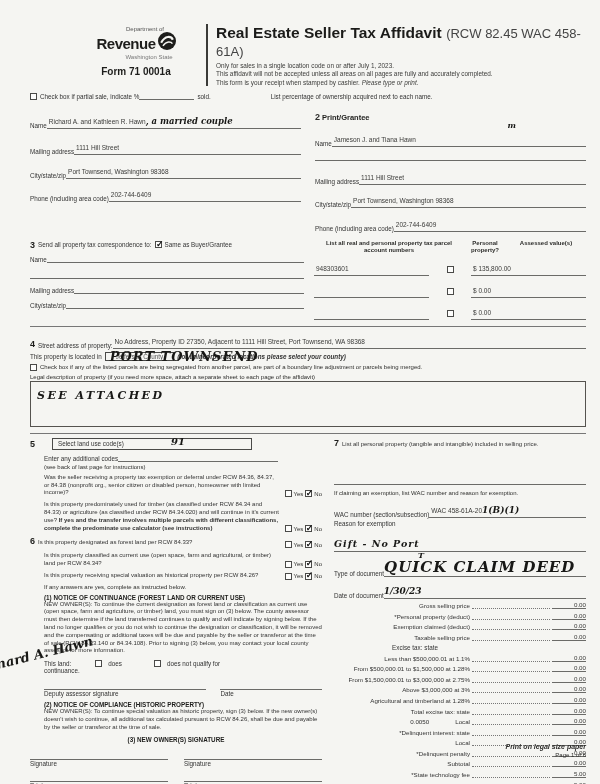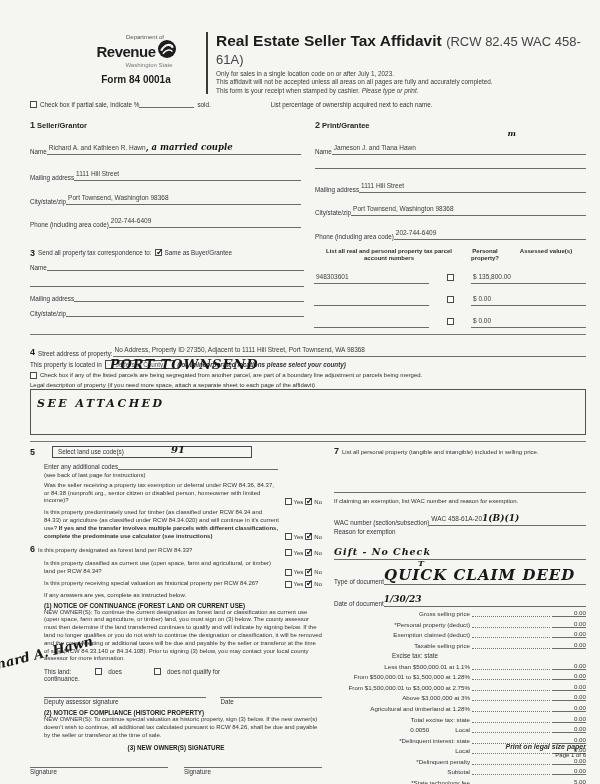--- a/index.html
+++ b/index.html
@@ -7,21 +7,21 @@
   body {
     background:#f5f5f2;
     font-family:"Liberation Sans", sans-serif;
     color:#2e2e2c;
     position:relative;
     overflow:hidden;
   }
   .page { position:absolute; left:30px; top:22px; width:556px; }
 
   
-  .header { display:flex; align-items:flex-start; margin-left:46px;margin-top:8px; }
+  .header { display:flex; align-items:flex-start; margin-left:46px; }
   .brand { width:120px; text-align:center; padding-top:4px; }
   .dept { font-size:6px; color:#555; margin-left:18px; }
   .revrow { display:flex; align-items:center; justify-content:center; gap:2px; }
   .revenue { font-size:15px; font-weight:bold; letter-spacing:-0.5px; color:#1d1d1b; }
   .wastate { font-size:6px; color:#777; margin-left:26px; }
   .formno { font-size:10px; font-weight:bold; margin-top:6px; color:#1d1d1b; }
   .vdiv { width:2px; background:#3a3a38; align-self:stretch; margin:2px 8px 0 10px; }
   .titleblock { flex:1; padding-top:2px; }
   .title { font-size:15.5px; font-weight:bold; color:#1b1b19; }
   .titleref { font-size:13px; color:#444; }
@@ -92,21 +92,21 @@
         <span class="revenue">Revenue</span>
         <span>
           <svg width="18" height="18" viewBox="0 0 20 20">
               <circle cx="10" cy="10" r="10" fill="#1d1d1b"></circle>
               <path d="M3.5 12 C8 3.5,14.5 4.5,16.5 8.5" stroke="#f5f5f2" stroke-width="2.4" fill="none"></path>
               <path d="M5.5 15.5 C9.5 9.5,14.5 10.5,16 13" stroke="#f5f5f2" stroke-width="1.6" fill="none"></path>
             </svg>
         </span>
       </div>
       <div class="wastate">Washington State</div>
-      <div class="formno">Form 84 0001a</div>
+      <div class="formno">Form 71 0001a</div>
     </div>
     <div class="vdiv"></div>
     <div class="titleblock">
       <div>
         <span class="title">Real Estate Seller Tax Affidavit</span>
         <span class="titleref">(RCW 82.45 WAC 458-61A)</span>
       </div>
       <div class="sub">Only for sales in a single location code on or after July 1, 2023.</div>
       <div class="sub">This affidavit will not be accepted unless all areas on all pages are fully and accurately completed.</div>
       <div class="sub"><span>This form is your receipt when stamped by cashier.</span> <i>Please type or print.</i></div>
@@ -116,21 +116,20 @@
   <div style="display:flex; margin-top:7px; align-items:flex-end;">
     <span class="cb"></span>
     <span class="lab" style="margin-left:3px;">Check box if partial sale, indicate %</span>
     <span class="fill" style="max-width:55px;"></span>
     <span class="lab" style="margin-left:3px;">sold.</span>
     <span class="lab" style="margin-left:60px;">List percentage of ownership acquired next to each name.</span>
   </div>
 
   <div class="partybar">
     <div class="party">
-      <div><span class="pnum">1</span><span class="phead">Seller/Grantor</span></div>
       <div class="row">
         <span class="lab">Name</span>
         <span class="fill">
           <span class="typed">Richard A. and Kathleen R. Hawn</span><span class="hw" style="font-size:8.5px;">, a married couple</span>
         </span>
       </div>
       <div class="row" style="margin-top:7px;">
         <span class="lab">Mailing address</span>
         <span class="fill"><span class="typed">1111 Hill Street</span></span>
       </div>
@@ -365,21 +364,21 @@
       <div class="fill" style="margin-top:28px;"></div>
       <div class="fz6" style="margin-top:5px;">If claiming an exemption, list WAC number and reason for exemption.</div>
       <div class="row" style="margin-top:3px;">
         <span class="lab">WAC number (section/subsection)</span>
         <span class="fill">
           <span class="typed">WAC 458-61A-20</span><span class="hw" style="font-size:9px;">1(B)(1)</span>
         </span>
       </div>
       <div class="lab" style="margin-top:2px;">Reason for exemption</div>
       <div class="fill" style="margin-top:6px;">
-        <span class="hw" style="font-size:9.5px; letter-spacing:1px;">Gift - No Check</span>
+        <span class="hw" style="font-size:9.5px; letter-spacing:1px;">Gift - No Port</span>
       </div>
       <div class="row" style="margin-top:6px;">
         <span class="lab">Type of document</span>
         <span class="fill">
           <span class="hw" style="font-size:15px; letter-spacing:1px;">QUICK CLAIM DEED</span>
           <span class="hw" style="position:absolute; left:34px; top:-8px; font-size:8px;">T</span>
         </span>
       </div>
       <div class="row" style="margin-top:3px;">
         <span class="lab">Date of document</span>

